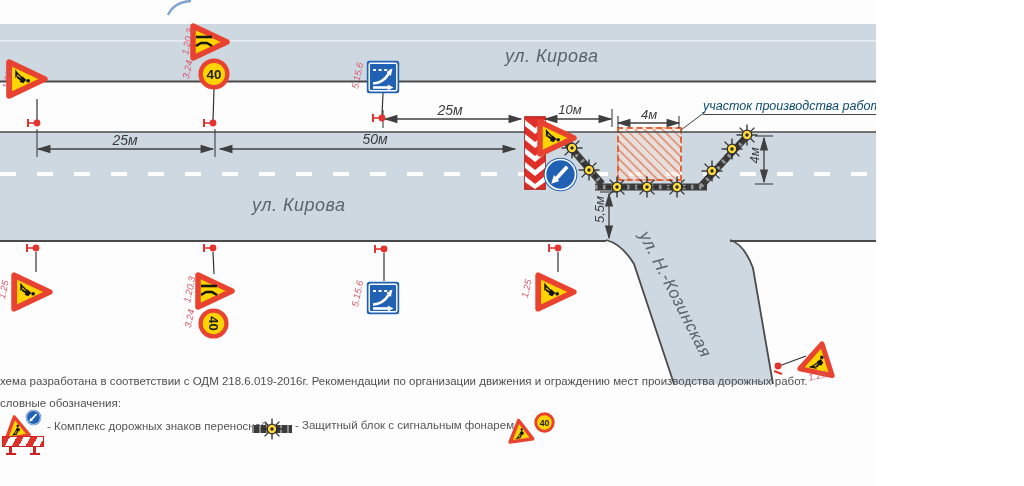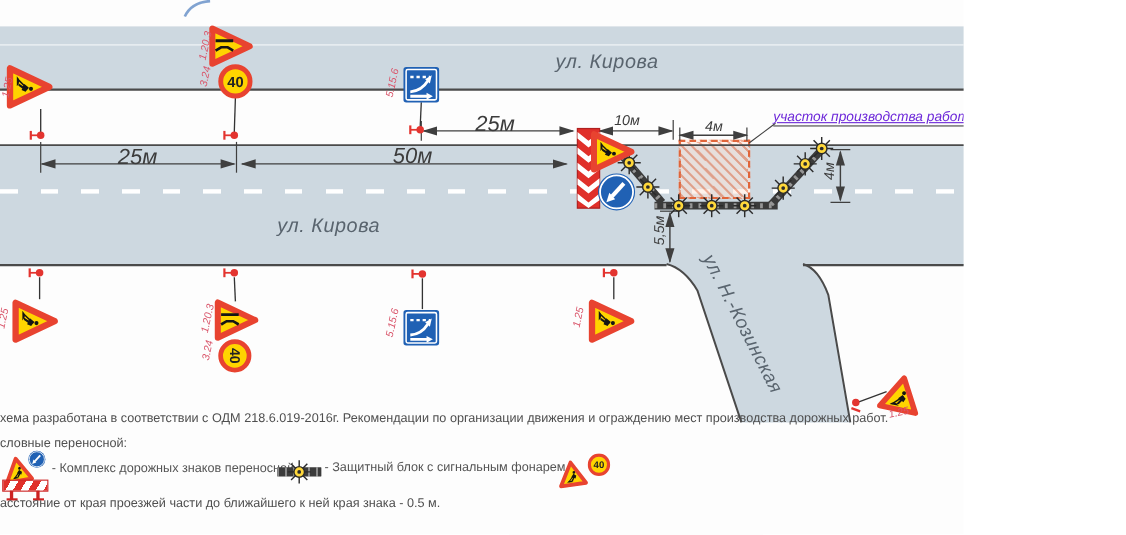--- a/index.html
+++ b/index.html
@@ -1,26 +1,26 @@
 <!DOCTYPE html>
 <html><head>
 <meta charset="utf-8">
 <style>
   html,body{margin:0;padding:0;background:#fff;}
   #canvas{position:relative;width:876px;height:486px;background:#fdfdfd;overflow:hidden;
           font-family:"Liberation Sans",sans-serif;}
   .abs{position:absolute;}
   .band{position:absolute;left:0;width:1024px;background:#cdd8e0;}
   .street-name{position:absolute;font-style:italic;font-size:18px;color:#59646e;letter-spacing:.5px;white-space:nowrap;}
-  .dim-label{position:absolute;font-style:italic;font-size:20px;color:#3c3c3c;text-align:center;white-space:nowrap;}
+  .dim-label{position:absolute;font-style:italic;font-size:14px;color:#3c3c3c;text-align:center;white-space:nowrap;}
   .dim-label.small{font-size:13px;}
   .code{position:absolute;font-style:italic;font-size:9.5px;color:#d9556a;white-space:nowrap;
         transform:rotate(-78deg);transform-origin:center;}
-  .wz-label{position:absolute;font-style:italic;font-size:12.5px;color:#6d28d9;
-            border-bottom:1px solid #444;padding-bottom:1px;white-space:nowrap;text-decoration:underline;}
+  .wz-label{position:absolute;font-style:italic;font-size:12.5px;color:#0c4a6e;
+            border-bottom:1px solid #444;padding-bottom:1px;white-space:nowrap;}
   .note{position:absolute;font-size:11.5px;color:#4f4f4f;white-space:nowrap;}
   .legend-text{position:absolute;font-size:11.5px;color:#555;white-space:nowrap;}
   .dashline{position:absolute;left:0;top:172px;width:1024px;height:3.5px;
     background:repeating-linear-gradient(90deg,#fff 0 16px,transparent 16px 37px);}
   .hatch{position:absolute;left:617px;top:127px;width:61px;height:50px;
     border:2px dashed #e0653a;
     background:
       repeating-linear-gradient(45deg,rgba(224,101,58,.5) 0 2px,rgba(255,236,226,.28) 2px 6.5px),
       rgba(255,224,205,.35);}
   .barrier{position:absolute;width:42px;height:11px;border:1.2px solid #cc2222;box-sizing:border-box;
@@ -285,21 +285,21 @@
   <div class="code" style="left:178px;top:64px;z-index:50">3.24</div>
   <div class="code" style="left:344px;top:70px;z-index:50">5.15.6</div>
   <div class="code" style="left:-6px;top:284px;z-index:50">1.25</div>
   <div class="code" style="left:176px;top:284px;z-index:50">1.20.3</div>
   <div class="code" style="left:180px;top:313px;z-index:50">3.24</div>
   <div class="code" style="left:344px;top:288px;z-index:50">5.15.6</div>
   <div class="code" style="left:517px;top:283px;z-index:50">1.25</div>
   <div class="code" style="left:808px;top:370px;transform:rotate(-12deg);z-index:50">1.25</div>
 
   <div class="note" style="left:0;top:375px;z-index:50">хема разработана в соответствии с ОДМ 218.6.019-2016г.  Рекомендации по организации движения и ограждению мест производства дорожных работ.</div>
-  <div class="note" style="left:0;top:397px;z-index:50">словные переносной:</div>
+  <div class="note" style="left:0;top:397px;z-index:50">словные обозначения:</div>
 
   <div class="abs" style="left:2px;top:408px;width:46px;height:44px;z-index:50">
     <svg class="sign" style="left:0;top:6px;transform:rotate(-10deg)" width="28" height="26">
         <use href="#triWup"></use>
       </svg>
     <svg class="sign" style="left:23px;top:1px" width="17" height="17">
         <use href="#sDetour"></use>
       </svg>
     <div class="barrier" style="left:0;top:28px;"></div>
     <div class="leg" style="left:7px;top:38px;"></div>
@@ -319,16 +319,15 @@
 
   <div class="abs" style="left:506px;top:412px;width:52px;height:28px;z-index:50">
     <svg class="sign" style="left:0;top:6px;transform:rotate(-8deg)" width="28" height="25">
         <use href="#triWup"></use>
       </svg>
     <svg class="sign" style="left:28px;top:0" width="21" height="21">
         <use href="#s40"></use>
       </svg>
   </div>
 
-  <div class="note" style="left:0;top:452px;z-index:50">асстояние от края проезжей части до ближайшего к ней края знака - 0.5 м.</div>
 
   <div class="squiggle"></div>
 </div>
 
 </body></html>

